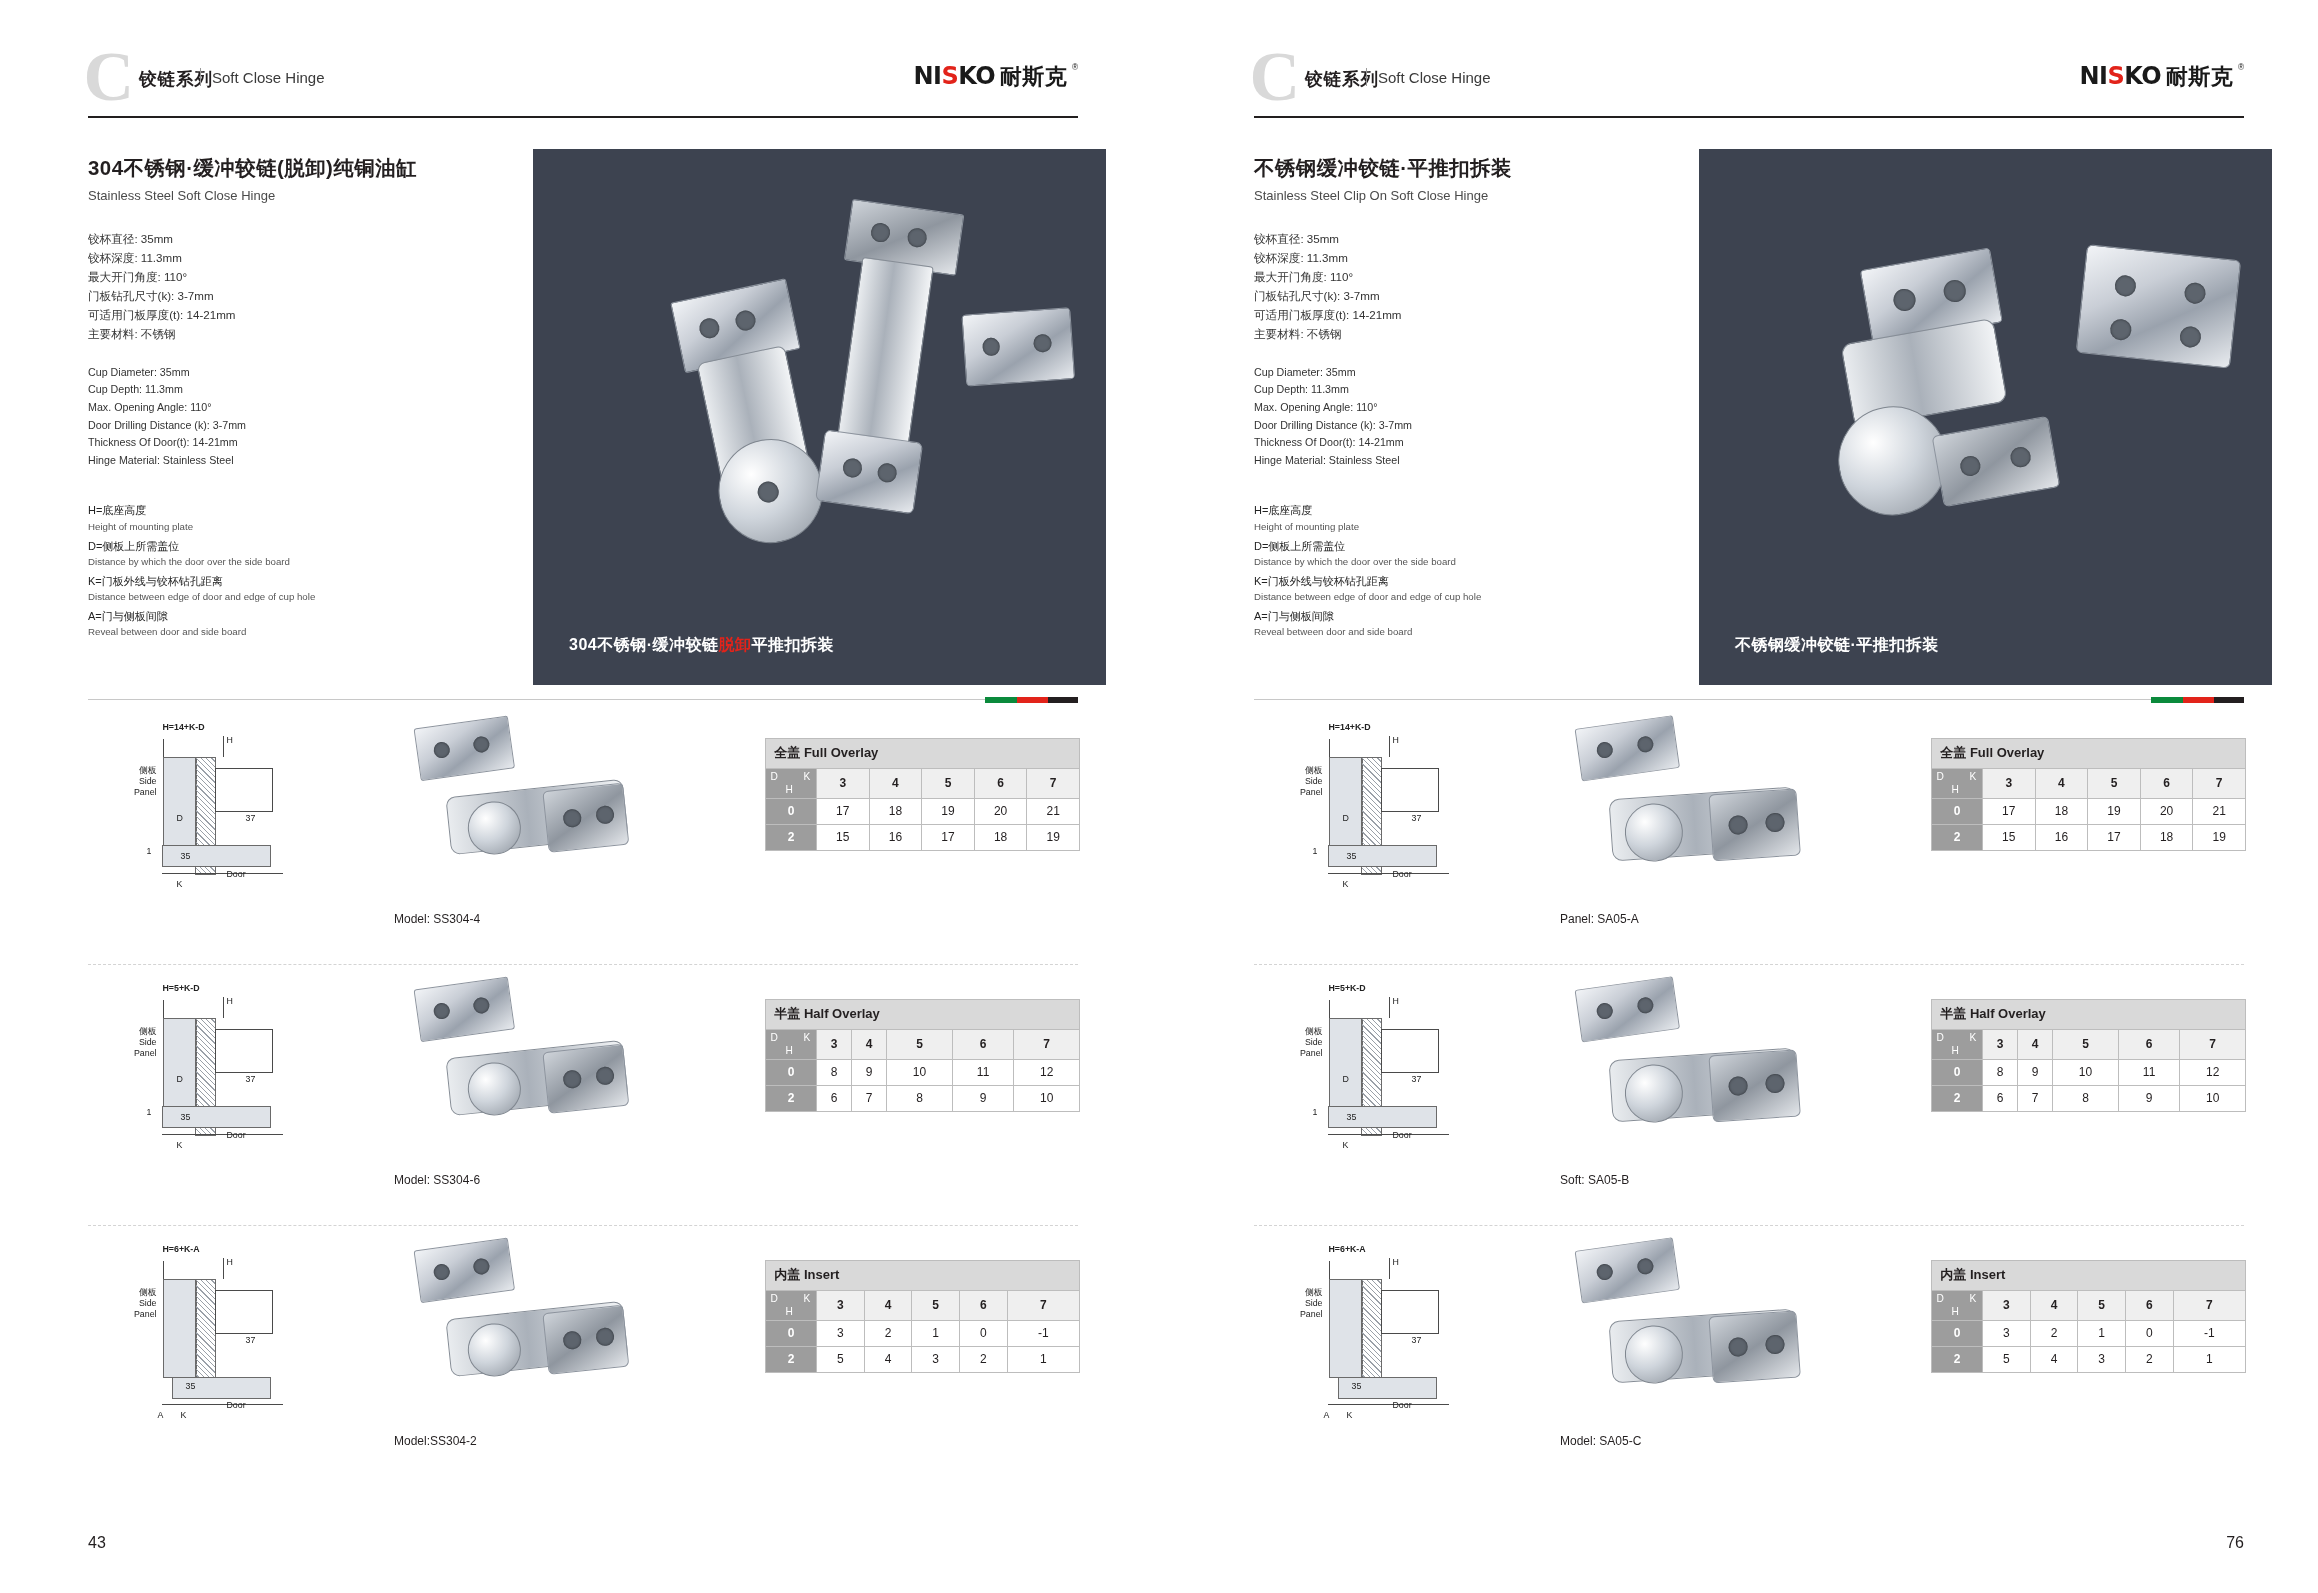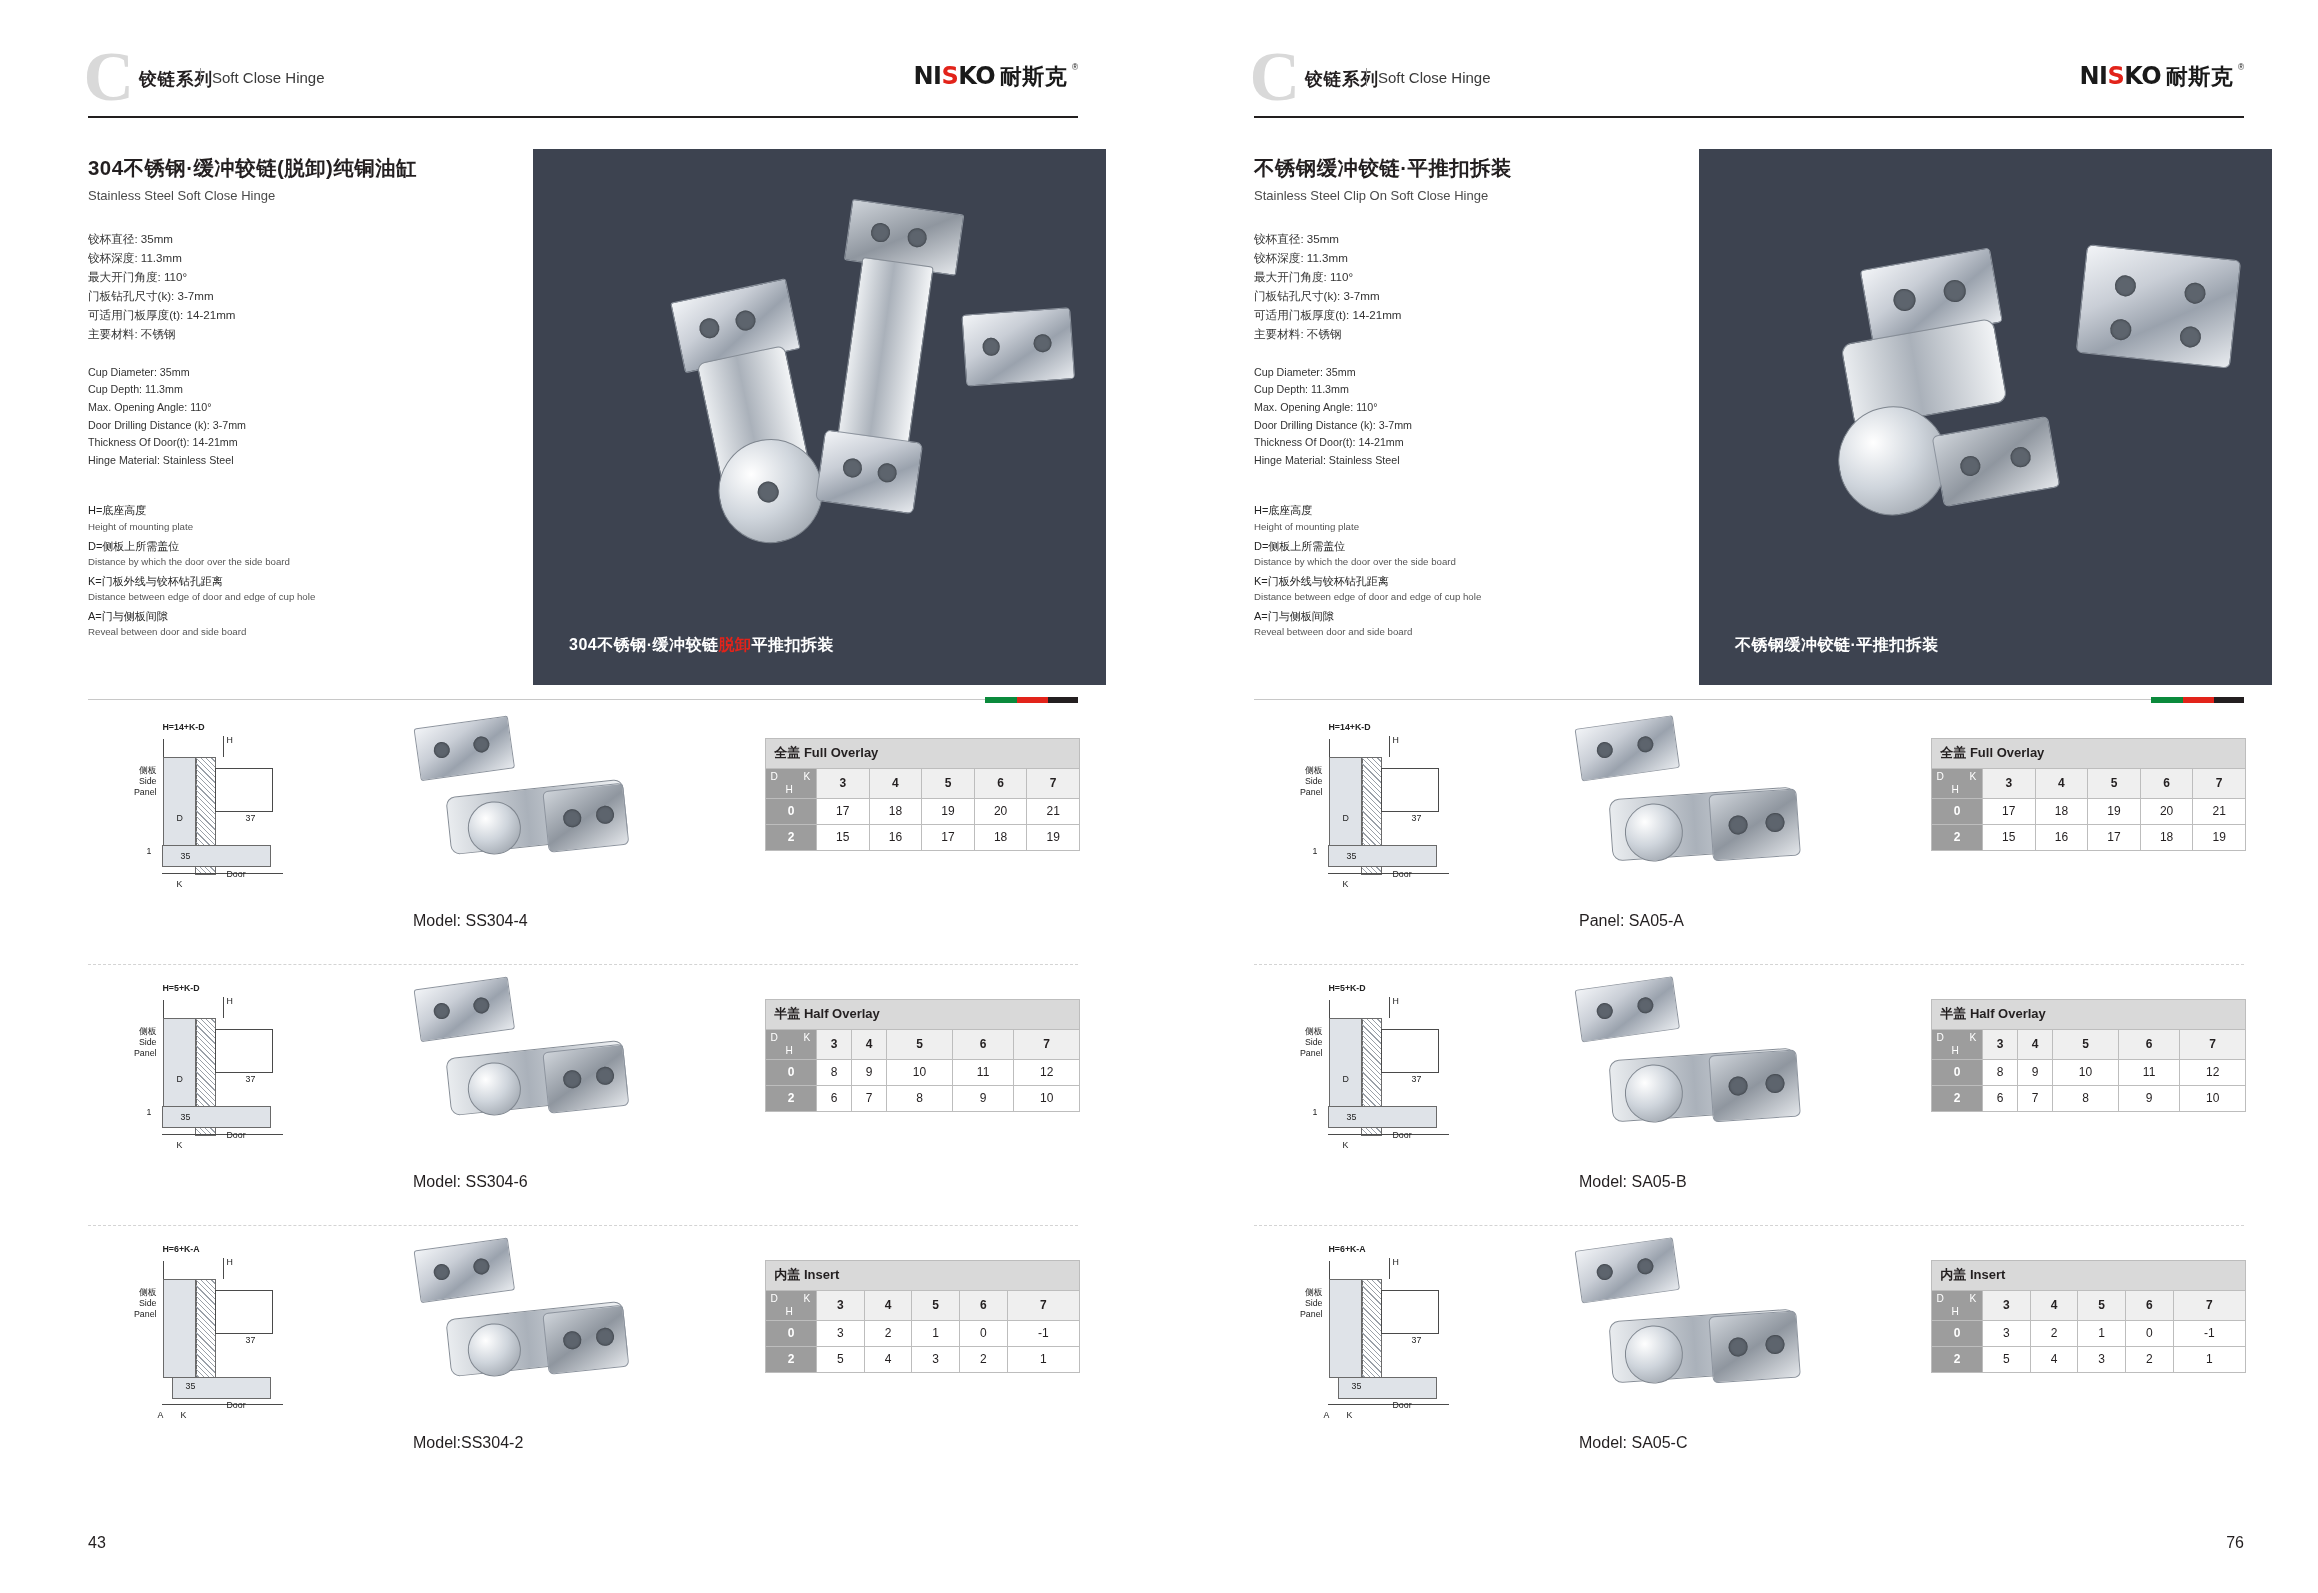--- a/index.html
+++ b/index.html
@@ -53,21 +53,21 @@
   .rule .grn{position:absolute;right:61px;width:32px;top:0;height:5.6px;background:#0b8a3c;}
 
   
   .rows{margin:0 88px;}
   .mrow{position:relative;height:260px;border-bottom:0.9px dashed #d4d4d4;}
   .mrow:last-child{border-bottom:none;}
   .diagram{position:absolute;left:18.5px;top:18.5px;width:241px;height:199px;}
   .dlabel{font-size:10.7px;font-weight:bold;color:#222;}
   .sidepanel-txt{font-size:8.8px;line-height:11px;color:#222;text-align:right;}
   .photo2{position:absolute;left:301px;top:14px;width:278px;height:185px;}
-  .modelcap{position:absolute;left:325px;top:208px;font-size:16px;color:#231f20;}
+  .modelcap{position:absolute;left:306px;top:208px;font-size:12px;color:#231f20;}
   .tablewrap{position:absolute;left:677px;top:34px;width:315px;}
   .tbl-title{background:#d9d9d9;font-size:13px;font-weight:bold;padding:5.6px 8.3px;color:#231f20;border:0.5px solid #bdbdbd;border-bottom:none;}
   table.ov{border-collapse:collapse;width:100%;font-size:12px;}
   table.ov td,table.ov th{border:0.5px solid #bdbdbd;text-align:center;padding:5.6px 0;color:#231f20;font-weight:normal;}
   table.ov .corner{background:#9d9d9d;color:#fff;position:relative;width:50px;height:29px;padding:0;}
   table.ov .corner .d{position:absolute;left:4.6px;top:2.8px;font-size:10.2px;}
   table.ov .corner .k{position:absolute;right:5.6px;top:2.8px;font-size:10.2px;}
   table.ov .corner .h{position:absolute;left:19.5px;bottom:2.8px;font-size:10.2px;}
   table.ov .hdrcell{background:#efefef;font-weight:bold;}
   table.ov .rowhdr{background:#9d9d9d;color:#fff;font-weight:bold;width:50px;}
@@ -604,21 +604,21 @@
             <div class="hole" style="left:60px;top:16.7px;width:16px;height:16px;"></div>
           </div>
           <div class="hg" style="left:56px;top:56px;width:185px;height:116px;transform:rotate(-4deg);">
             <div class="arm" style="position:absolute;left:0;top:18.5px;width:185px;height:60px;border-radius:10.2px;"></div>
             <div class="cup" style="position:absolute;left:14px;top:25.5px;width:56px;height:56px;"></div>
             <div class="plate dark" style="position:absolute;left:100px;top:21px;width:86px;height:65px;border-radius:5.6px;"></div>
             <div class="hole" style="left:118px;top:44px;width:18.5px;height:18.5px;"></div>
             <div class="hole" style="left:155px;top:44px;width:18.5px;height:18.5px;"></div>
           </div>
         </div>
-        <div class="modelcap">Model: SA05-B</div>
+        <div class="modelcap">Soft: SA05-B</div>
         <div class="tablewrap">
           <div class="tbl-title"><span>半盖</span> <span>Half Overlay</span></div>
           <table class="ov">
             <tbody>
                 <tr>
               <td class="corner">
                 <span class="d">D</span>
                 <span class="k">K</span>
                 <span class="h">H</span>
               </td>

